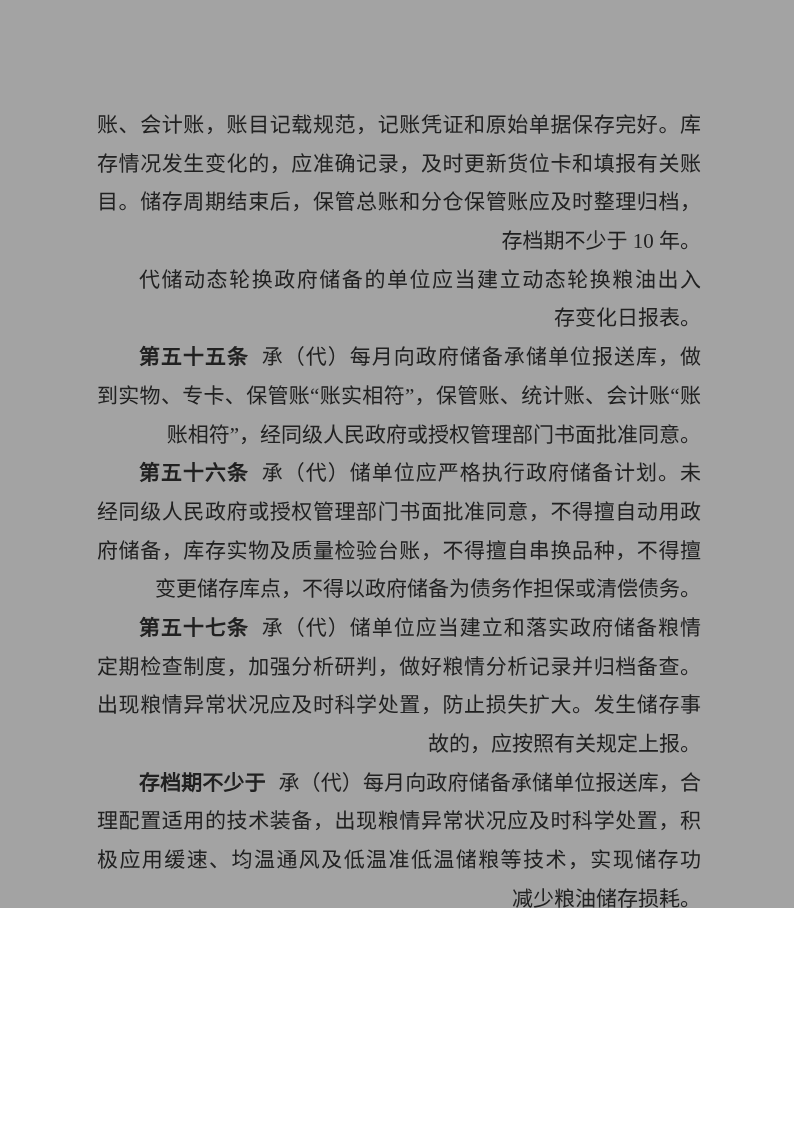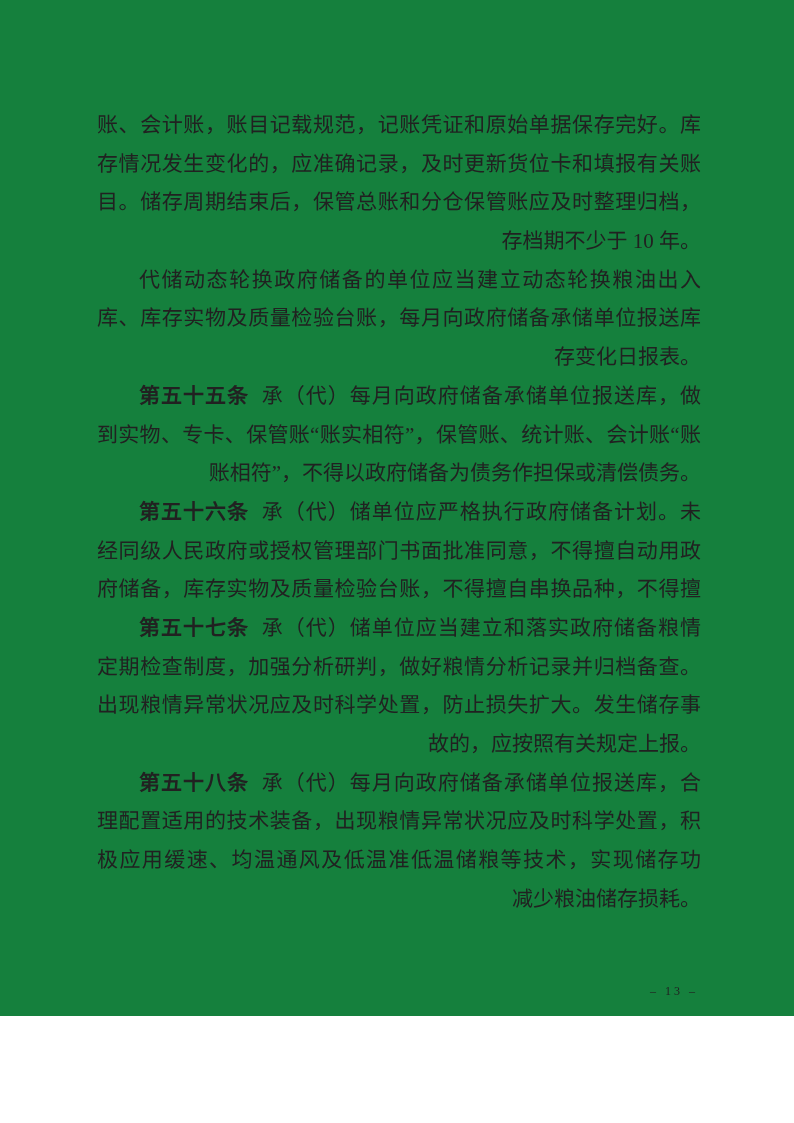--- a/index.html
+++ b/index.html
@@ -3,22 +3,22 @@
 <meta charset="utf-8">
 <style>
   html, body {
     margin: 0;
     padding: 0;
     background: #ffffff;
   }
   .page {
     position: relative;
     width: 794px;
-    height: 1016px;
-    background: #15803d;
+    height: 908px;
+    background: #a3a3a3;
     overflow: hidden;
     font-family: "Liberation Serif", "DejaVu Serif", serif;
     color: #212121;
   }
   .text-block {
     position: absolute;
     left: 97px;
     top: 106px;
     width: 604px;
     font-size: 21px;
@@ -58,44 +58,44 @@
 
 <div class="page">
   <div class="text-block">
 
     <div class="line">账、会计账，账目记载规范，记账凭证和原始单据保存完好。库</div>
     <div class="line">存情况发生变化的，应准确记录，及时更新货位卡和填报有关账</div>
     <div class="line">目。储存周期结束后，保管总账和分仓保管账应及时整理归档，</div>
     <div class="line last">存档期不少于 10 年。</div>
 
     <div class="line indent">代储动态轮换政府储备的单位应当建立动态轮换粮油出入</div>
-    <div class="line">库、库存实物及质量检验台账，每月向政府储备承储单位报送库</div>
     <div class="line last">存变化日报表。</div>
 
     <div class="line indent">
       <b class="hd">第五十五条</b><span>承（代）每月向政府储备承储单位报送库，做</span>
     </div>
     <div class="line">到实物、专卡、保管账“账实相符”，保管账、统计账、会计账“账</div>
-    <div class="line last">账相符”，不得以政府储备为债务作担保或清偿债务。</div>
+    <div class="line last">账相符”，经同级人民政府或授权管理部门书面批准同意。</div>
 
     <div class="line indent">
       <b class="hd">第五十六条</b><span>承（代）储单位应严格执行政府储备计划。未</span>
     </div>
     <div class="line">经同级人民政府或授权管理部门书面批准同意，不得擅自动用政</div>
     <div class="line">府储备，库存实物及质量检验台账，不得擅自串换品种，不得擅自</div>
+    <div class="line last">变更储存库点，不得以政府储备为债务作担保或清偿债务。</div>
 
     <div class="line indent">
       <b class="hd">第五十七条</b><span>承（代）储单位应当建立和落实政府储备粮情</span>
     </div>
     <div class="line">定期检查制度，加强分析研判，做好粮情分析记录并归档备查。</div>
     <div class="line">出现粮情异常状况应及时科学处置，防止损失扩大。发生储存事</div>
     <div class="line last">故的，应按照有关规定上报。</div>
 
     <div class="line indent">
-      <b class="hd">第五十八条</b><span>承（代）每月向政府储备承储单位报送库，合</span>
+      <b class="hd">存档期不少于</b><span>承（代）每月向政府储备承储单位报送库，合</span>
     </div>
     <div class="line">理配置适用的技术装备，出现粮情异常状况应及时科学处置，积</div>
     <div class="line">极应用缓速、均温通风及低温准低温储粮等技术，实现储存功效，</div>
     <div class="line last">减少粮油储存损耗。</div>
 
   </div>
 
   <div class="page-number">– 13 –</div>
 </div>
 

